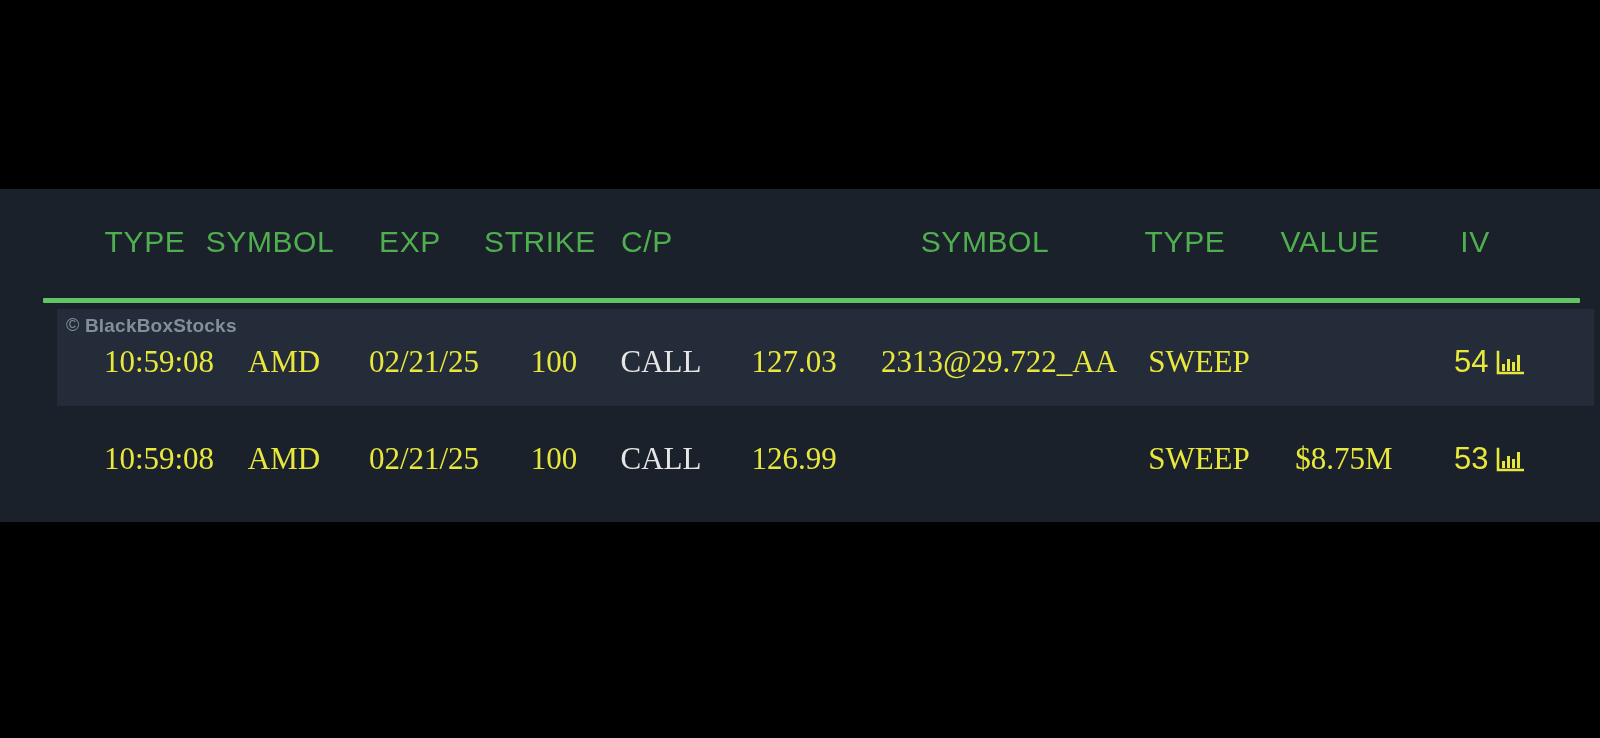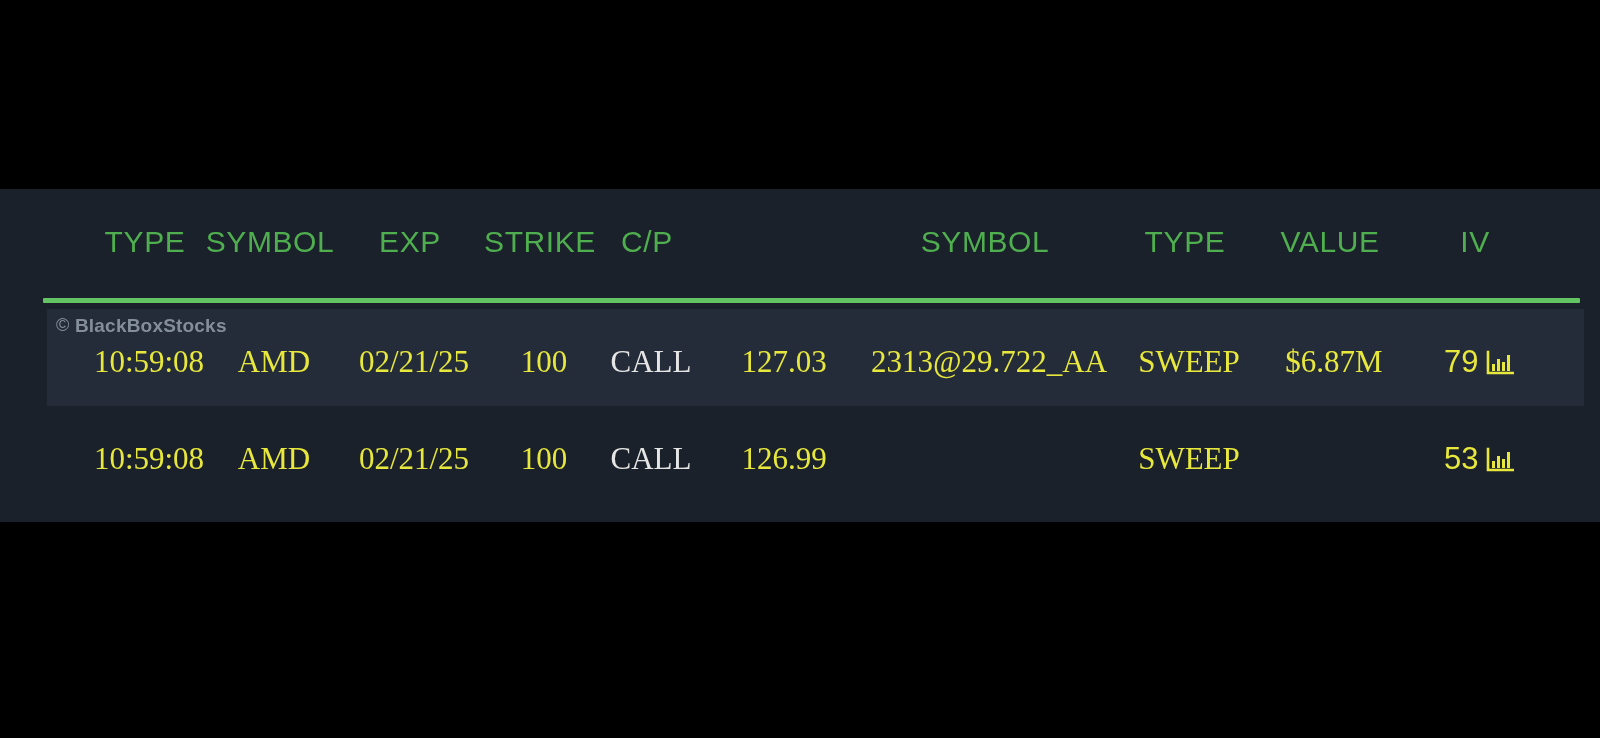--- a/index.html
+++ b/index.html
@@ -61,21 +61,21 @@
     top: 109px;
     width: 1537px;
     height: 5px;
     background: #62c462;
     border-radius: 1px;
   }
 
   
   .flow-rows {
     position: absolute;
-    left: 4px;
+    left: 14px;
     top: 120px;
     width: 1324px;
   }
   .flow-row {
     position: relative;
     height: 97px;
     width: 1600px;
   }
   .flow-row.highlight .row-bg {
     position: absolute;
@@ -184,43 +184,43 @@
           <span>BlackBoxStocks</span>
         </div>
         <div class="cell c-time">10:59:08</div>
         <div class="cell c-symbol">AMD</div>
         <div class="cell c-exp">02/21/25</div>
         <div class="cell c-strike">100</div>
         <div class="cell c-cp cp">CALL</div>
         <div class="cell c-spot">127.03</div>
         <div class="cell c-details">2313@29.722_AA</div>
         <div class="cell c-type">SWEEP</div>
-        <div class="cell c-value">$6.87M</div>
         <div class="iv-wrap c-iv-row">
-          <span class="iv-val">79</span>
+          <span class="iv-val">54</span>
           <span class="chart-icon">
             <svg viewBox="0 0 28 26" width="28" height="26" aria-hidden="true">
               <path d="M2 2 L2 23 L27 23" fill="none" stroke="#e8e83c" stroke-width="2.6" stroke-linecap="square"></path>
               <rect x="6" y="14" width="3" height="7" fill="#e8e83c"></rect>
               <rect x="11" y="9" width="3" height="12" fill="#e8e83c"></rect>
               <rect x="16" y="12" width="3" height="9" fill="#e8e83c"></rect>
               <rect x="21" y="5" width="3" height="16" fill="#e8e83c"></rect>
             </svg>
           </span>
         </div>
       </div>
 
       <div class="flow-row">
         <div class="cell c-time">10:59:08</div>
         <div class="cell c-symbol">AMD</div>
         <div class="cell c-exp">02/21/25</div>
         <div class="cell c-strike">100</div>
         <div class="cell c-cp cp">CALL</div>
         <div class="cell c-spot">126.99</div>
         <div class="cell c-type">SWEEP</div>
+        <div class="cell c-value">$8.75M</div>
         <div class="iv-wrap c-iv-row">
           <span class="iv-val">53</span>
           <span class="chart-icon">
             <svg viewBox="0 0 28 26" width="28" height="26" aria-hidden="true">
               <path d="M2 2 L2 23 L27 23" fill="none" stroke="#e8e83c" stroke-width="2.6" stroke-linecap="square"></path>
               <rect x="6" y="14" width="3" height="7" fill="#e8e83c"></rect>
               <rect x="11" y="9" width="3" height="12" fill="#e8e83c"></rect>
               <rect x="16" y="12" width="3" height="9" fill="#e8e83c"></rect>
               <rect x="21" y="5" width="3" height="16" fill="#e8e83c"></rect>
             </svg>

